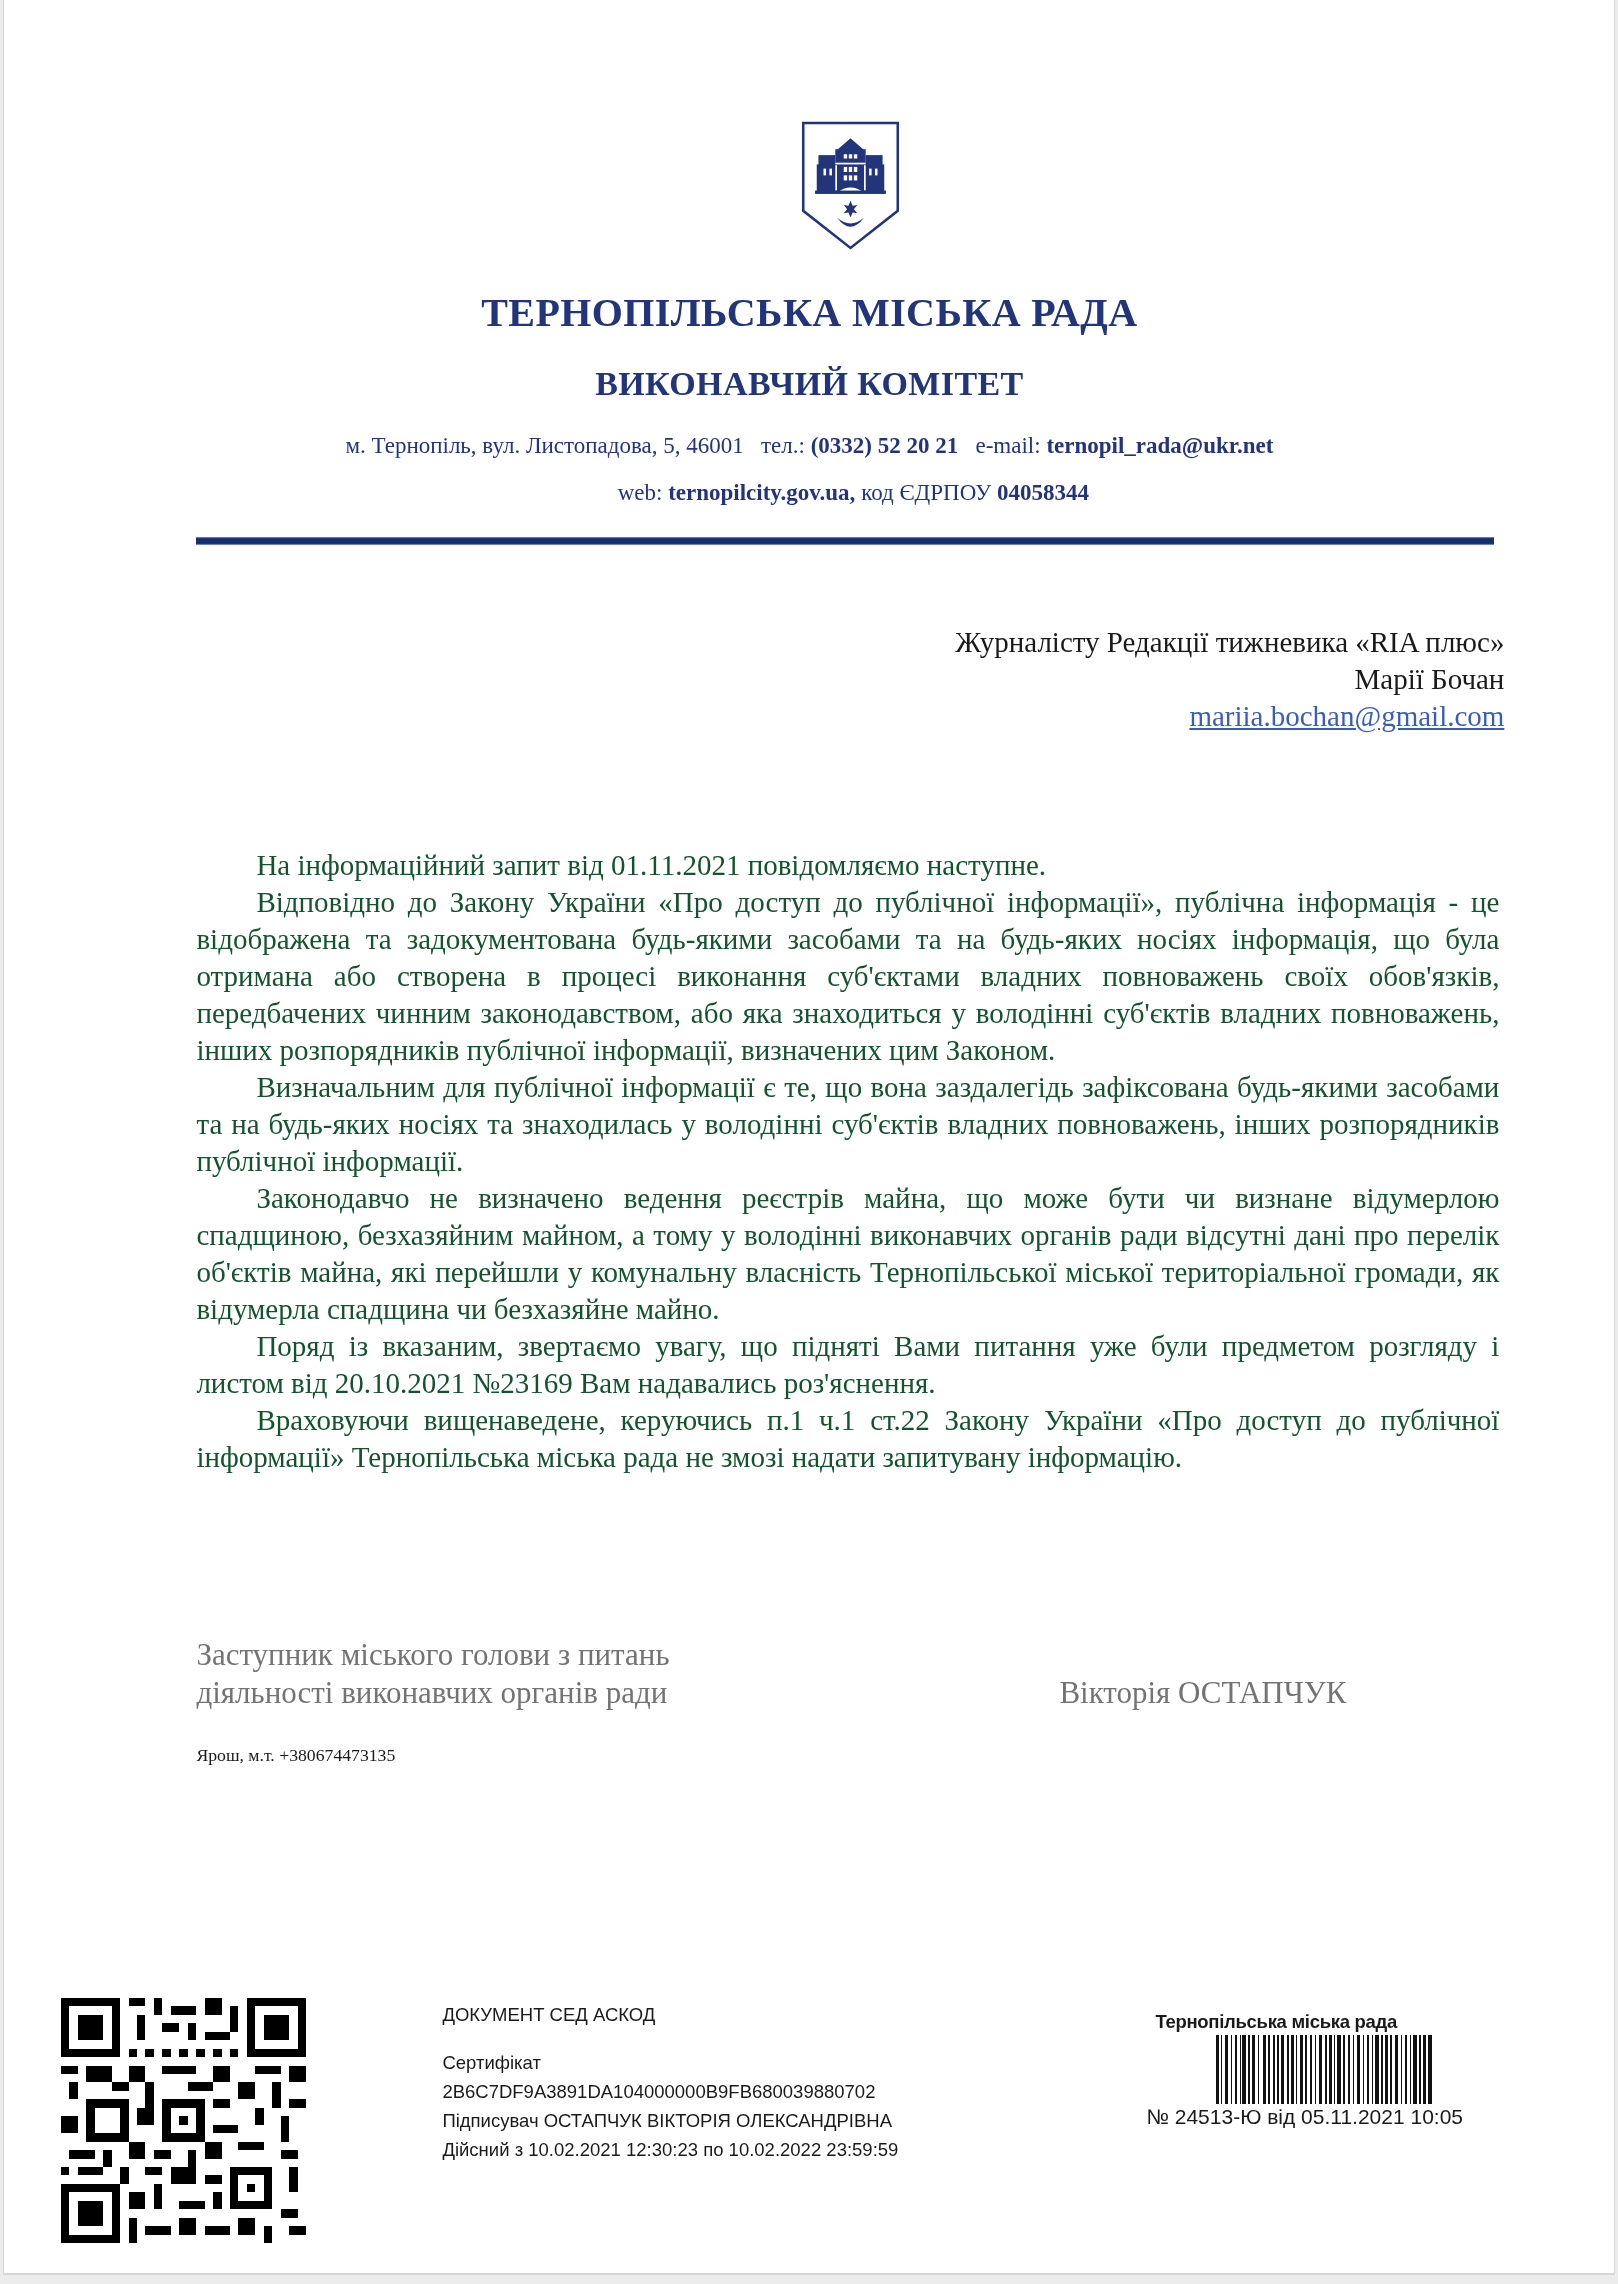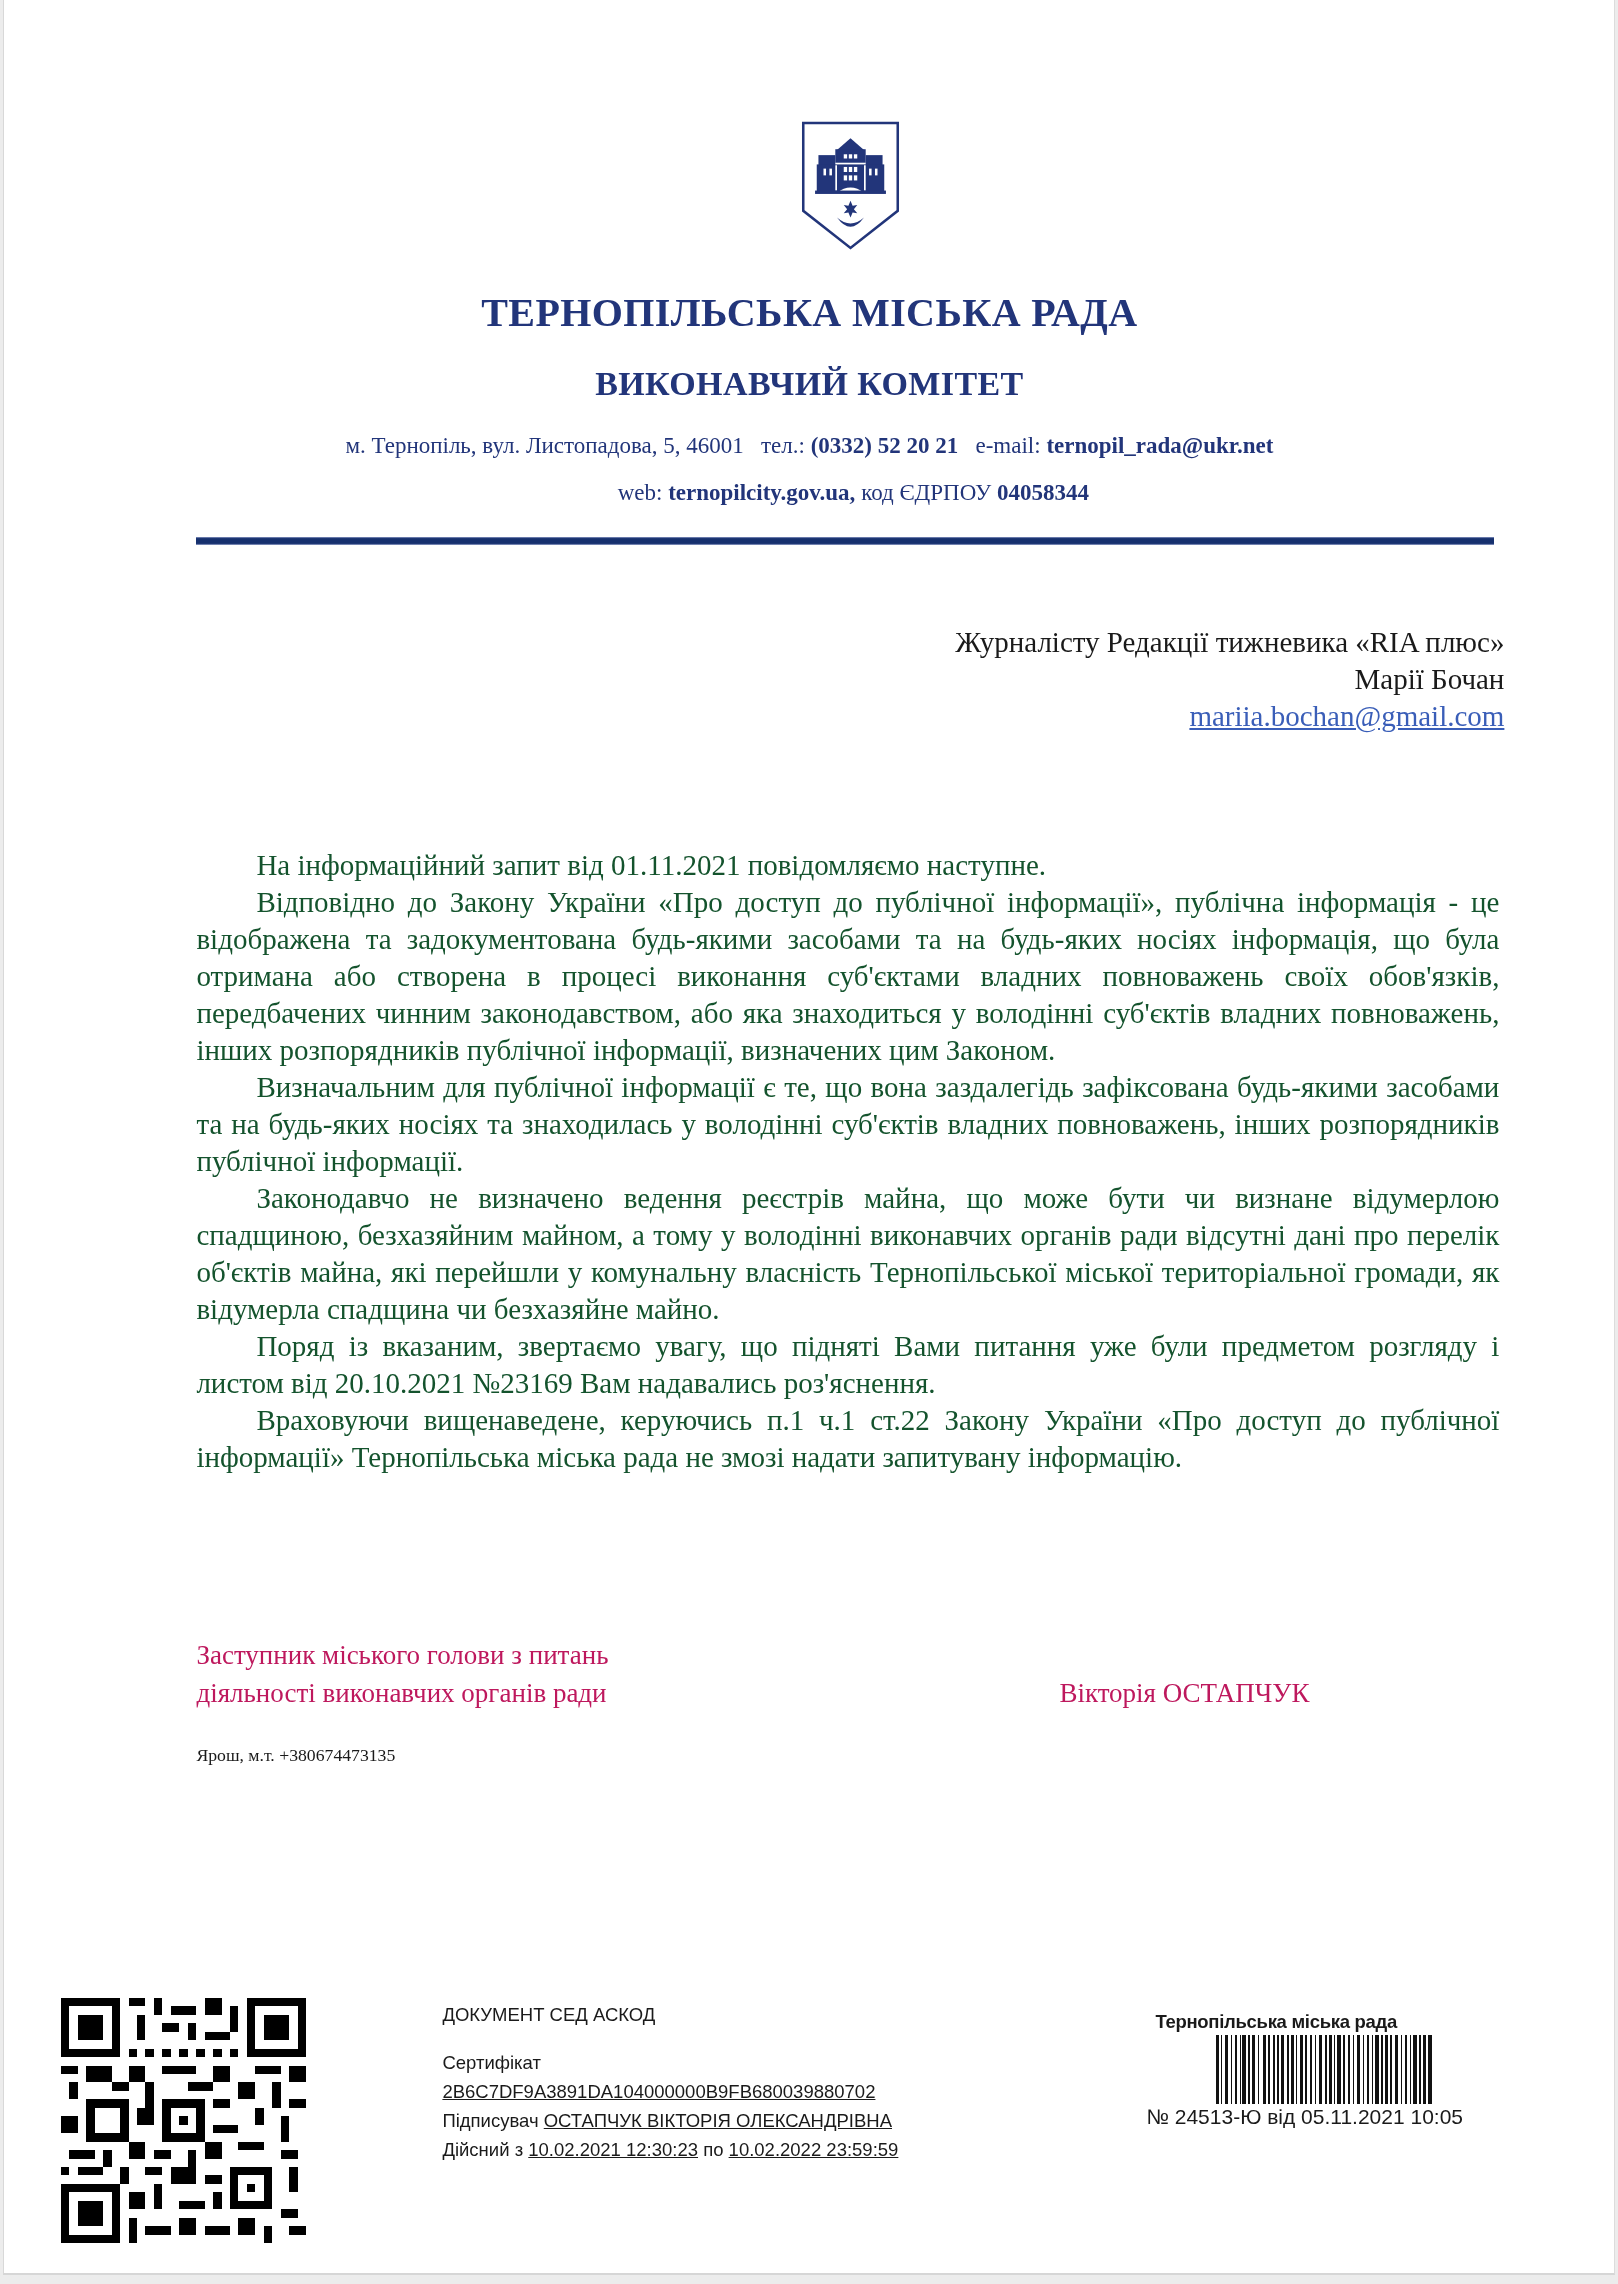--- a/index.html
+++ b/index.html
@@ -91,24 +91,24 @@
     }
     .body-text p {
       margin: 0;
       text-indent: 60px;
     }
     .signature {
       position: absolute;
       left: 192px;
       top: 1636px;
       width: 1303px;
-      font-size: 27px;
+      font-size: 31px;
       line-height: 38px;
       font-family: "Liberation Serif", serif;
-      color: #be185d;
+      color: #737373;
     }
     .signature .sig-name {
       position: absolute;
       left: 863px;
       top: 38px;
     }
     .executor {
       position: absolute;
       left: 192px;
       top: 1745px;
@@ -125,21 +125,21 @@
     }
     .sed {
       position: absolute;
       left: 438px;
       top: 2000px;
       font-family: "Liberation Sans", sans-serif;
       font-size: 18.5px;
       color: #1a1a1a;
       line-height: 29px;
     }
-    .sed .u { text-decoration: underline; }
+    .sed .u { }
     .sed .heading { margin-bottom: 18.5px; }
     .barcode-block {
       position: absolute;
       left: 1126px;
       top: 2011px;
       width: 371px;
       text-align: center;
       font-family: "Liberation Sans", sans-serif;
       color: #1a1a1a;
     }

